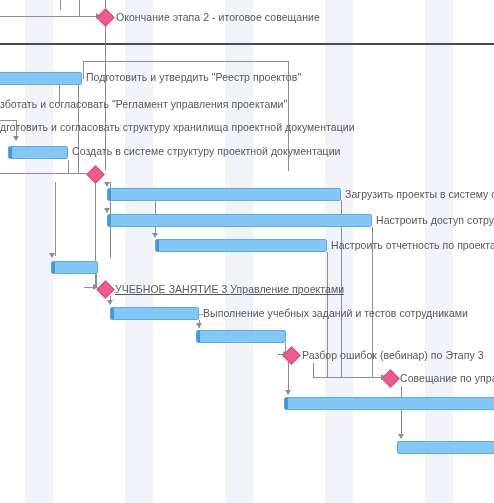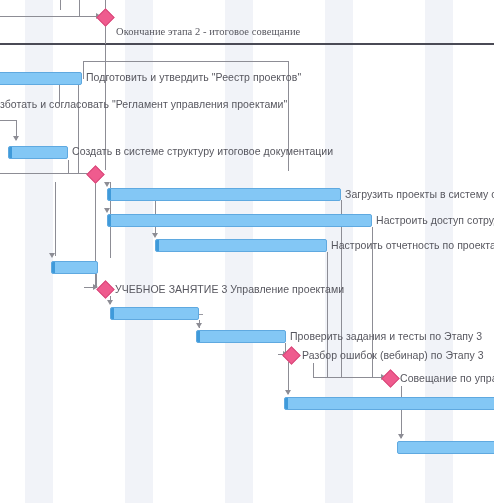--- a/index.html
+++ b/index.html
@@ -117,34 +117,35 @@
   <div class="lnk v" style="left:313px;top:363px;height:15px;"></div>
   <div class="arrow-r" style="left:381px;top:374px;"></div>
 
   <div class="lnk v" style="left:288px;top:362px;height:32px;"></div>
   <div class="arrow-d" style="left:285px;top:390px;"></div>
 
   <div class="lnk v" style="left:401px;top:386px;height:52px;"></div>
   <div class="arrow-d" style="left:398px;top:434px;"></div>
 
   <div class="ms" style="left:99px;top:11px;"></div>
-  <div class="lbl" style="left:116px;top:25px;font-family:Liberation Serif, serif;">Окончание этапа 2 - итоговое совещание</div>
+  <div class="lbl" style="left:116px;top:11px;">Окончание этапа 2 - итоговое совещание</div>
 
   <div class="bar" style="left:-40px;top:72px;width:122px;">
     
   </div>
   <div class="lbl" style="left:86px;top:71px;">Подготовить и утвердить "Реестр проектов"</div>
 
   <div class="lbl" style="left:0px;top:98px;">зботать и согласовать "Регламент управления проектами"</div>
 
+  <div class="lbl" style="left:0px;top:121px;">дготовить и согласовать структуру хранилища проектной документации</div>
 
   <div class="bar" style="left:8px;top:146px;width:60px;">
     <span class="cap"></span>
   </div>
-  <div class="lbl" style="left:72px;top:145px;">Создать в системе структуру итоговое документации</div>
+  <div class="lbl" style="left:72px;top:145px;">Создать в системе структуру проектной документации</div>
 
   <div class="ms" style="left:89px;top:168px;"></div>
 
   <div class="bar" style="left:107px;top:188px;width:234px;">
     <span class="cap"></span>
   </div>
   <div class="lbl" style="left:345px;top:188px;">Загрузить проекты в систему соглас</div>
 
   <div class="bar" style="left:107px;top:214px;width:265px;">
     <span class="cap"></span>
@@ -154,31 +155,31 @@
   <div class="bar" style="left:155px;top:239px;width:172px;">
     <span class="cap"></span>
   </div>
   <div class="lbl" style="left:331px;top:239px;">Настроить отчетность по проектам</div>
 
   <div class="bar" style="left:51px;top:261px;width:47px;">
     <span class="cap"></span>
   </div>
 
   <div class="ms" style="left:99px;top:283px;"></div>
-  <div class="lbl" style="left:115px;top:283px;">УЧЕБНОЕ ЗАНЯТИЕ 3 Управление проектами</div>
+  <div class="lbl" style="left:115px;top:283px;text-decoration:underline;">УЧЕБНОЕ ЗАНЯТИЕ 3 Управление проектами</div>
 
   <div class="bar" style="left:110px;top:307px;width:89px;">
     <span class="cap"></span>
   </div>
   <div class="tick" style="left:199px;top:314px;"></div>
+  <div class="lbl" style="left:203px;top:307px;">Выполнение учебных заданий и тестов сотрудниками</div>
 
   <div class="bar" style="left:196px;top:330px;width:90px;">
     <span class="cap"></span>
   </div>
-  <div class="lbl" style="left:290px;top:330px;">Проверить задания и тесты по Этапу 3</div>
 
   <div class="ms" style="left:285px;top:349px;"></div>
   <div class="lbl" style="left:302px;top:349px;">Разбор ошибок (вебинар) по Этапу 3</div>
 
   <div class="ms" style="left:384px;top:372px;"></div>
   <div class="lbl" style="left:400px;top:372px;">Совещание по управл</div>
 
   <div class="bar" style="left:284px;top:397px;width:221px;">
     <span class="cap"></span>
   </div>

